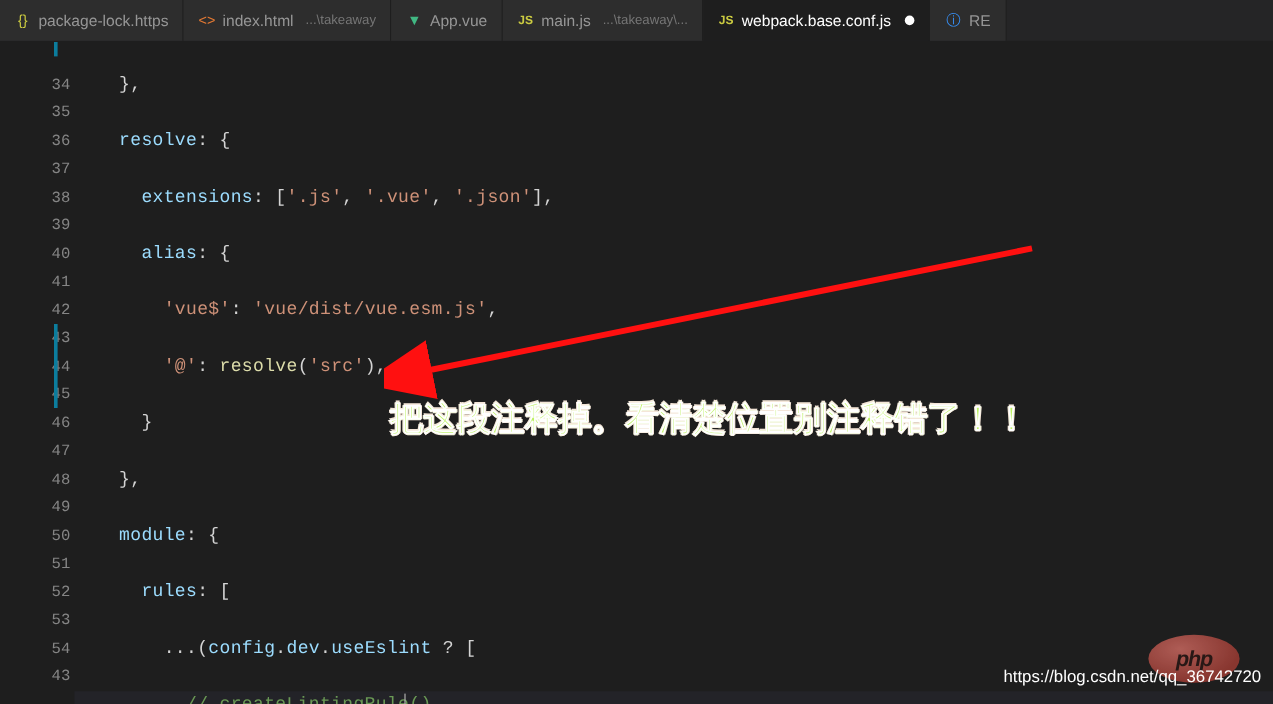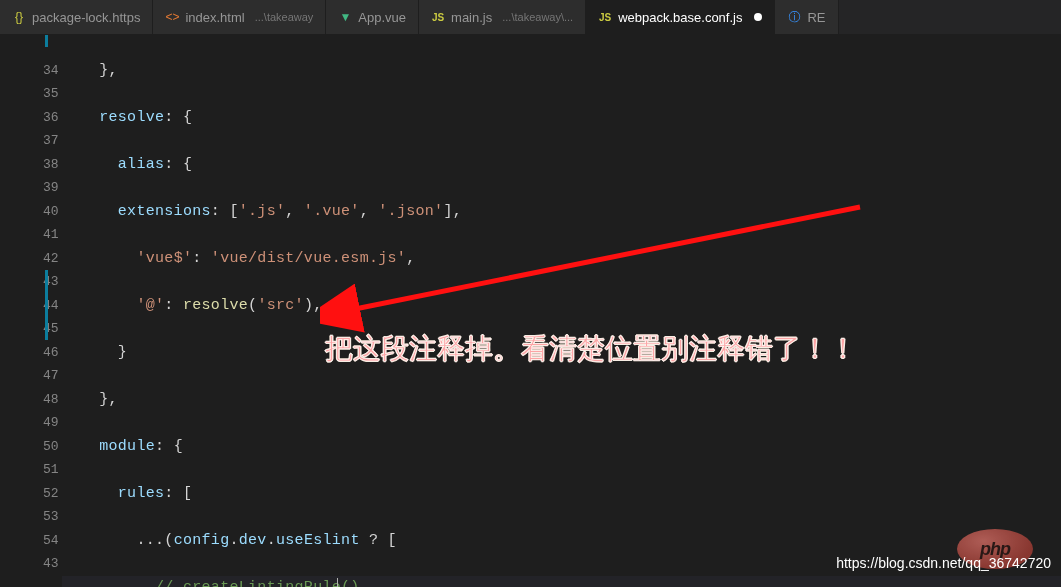--- a/index.html
+++ b/index.html
@@ -92,22 +92,22 @@
 .c { color: #6a9955; }
 .f { color: #dcdcaa; }
 .v { color: #9cdcfe; }
 
 .annotation {
   position: absolute;
   left: 325px;
   top: 295px;
   font-family: 'SimHei', 'Microsoft YaHei', sans-serif;
   font-size: 28px;
-  font-weight: normal;
-  color: #fca5a5;
+  font-weight: bold;
+  color: #bef264;
   -webkit-text-stroke: 0.5px #fff;
   text-shadow: 1px 0 0 #f4e6d8, -1px 0 0 #f4e6d8, 0 1px 0 #f4e6d8, 0 -1px 0 #f4e6d8;
   pointer-events: none;
 }
 .arrow { position: absolute; pointer-events: none; }
 
 .watermark {
   position: absolute;
   right: 10px;
   bottom: 16px;
@@ -195,22 +195,22 @@
       <div class="ln">51</div>
       <div class="ln">52</div>
       <div class="ln">53</div>
       <div class="ln">54</div>
       <div class="ln">43</div>
     </div>
 
   <div class="code">
 <div class="line">    <span class="p">},</span></div>
 <div class="line">    <span class="k">resolve</span><span class="p">: {</span></div>
+<div class="line">      <span class="k">extensions</span><span class="p">: [</span><span class="s">'.js'</span><span class="p">, </span><span class="s">'.vue'</span><span class="p">, </span><span class="s">'.json'</span><span class="p">],</span></div>
 <div class="line">      <span class="k">alias</span><span class="p">: {</span></div>
-<div class="line">      <span class="k">extensions</span><span class="p">: [</span><span class="s">'.js'</span><span class="p">, </span><span class="s">'.vue'</span><span class="p">, </span><span class="s">'.json'</span><span class="p">],</span></div>
 <div class="line">        <span class="s">'vue$'</span><span class="p">: </span><span class="s">'vue/dist/vue.esm.js'</span><span class="p">,</span></div>
 <div class="line">        <span class="s">'@'</span><span class="p">: </span><span class="f">resolve</span><span class="p">(</span><span class="s">'src'</span><span class="p">),</span></div>
 <div class="line">      <span class="p">}</span></div>
 <div class="line">    <span class="p">},</span></div>
 <div class="line">    <span class="k">module</span><span class="p">: {</span></div>
 <div class="line">      <span class="k">rules</span><span class="p">: [</span></div>
 <div class="line">        <span class="p">...(</span><span class="v">config</span><span class="p">.</span><span class="v">dev</span><span class="p">.</span><span class="v">useEslint</span><span class="p"> ? [</span></div>
 <div class="line hl-line cursor-line">          <span class="c">// createLintingRule()</span></div>
 
 

